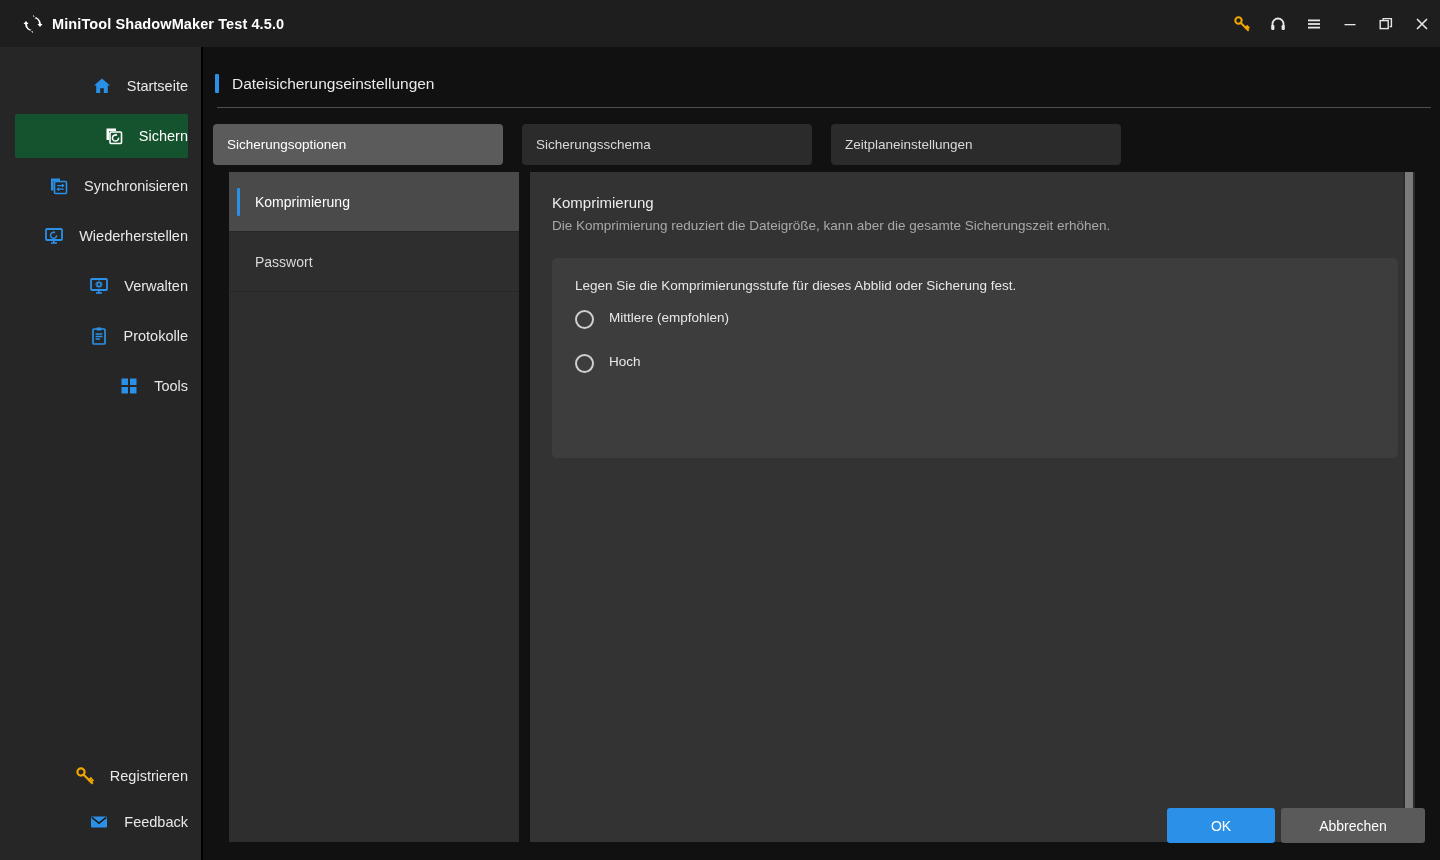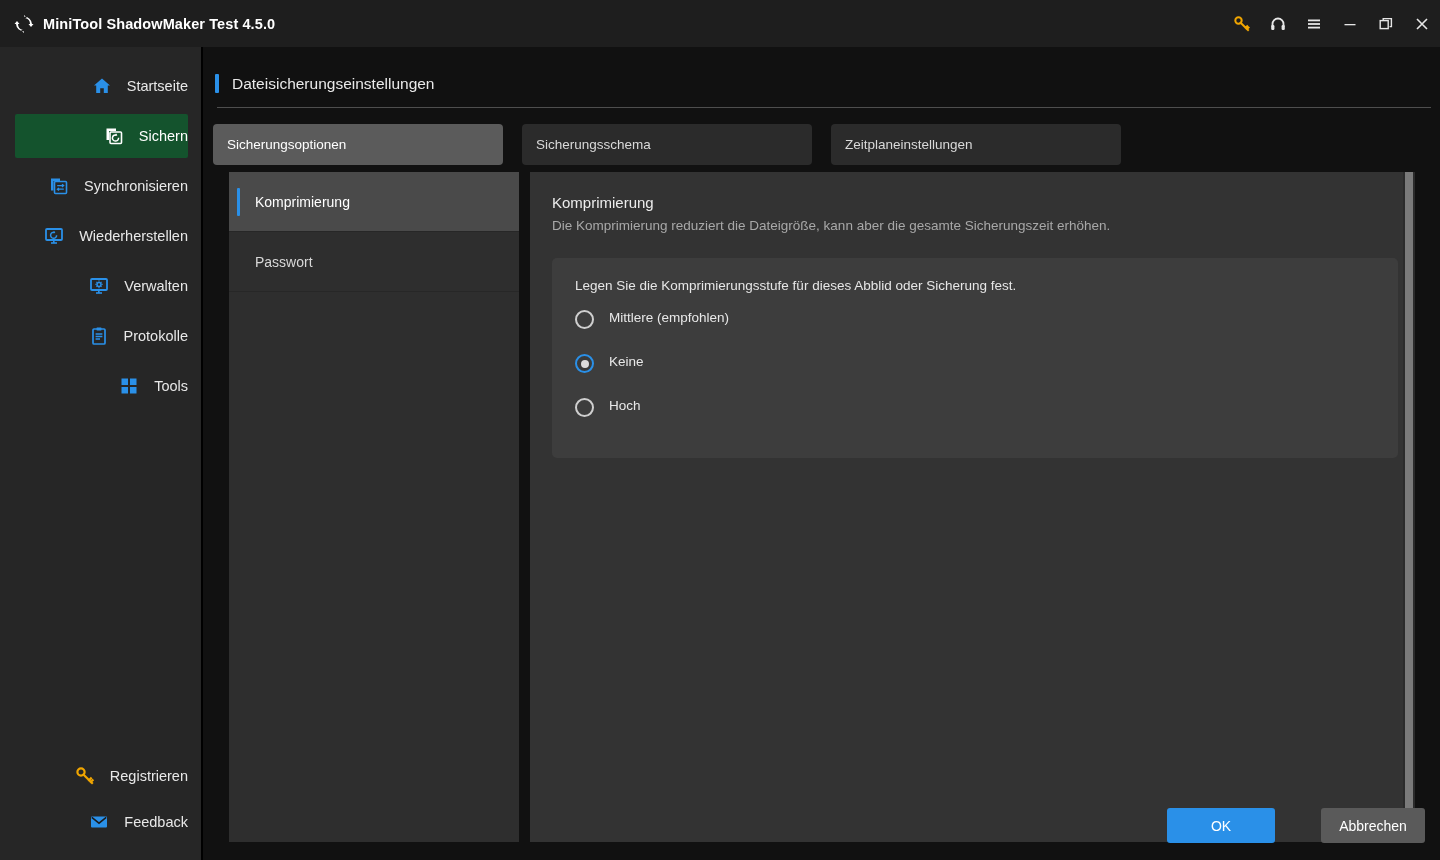--- a/index.html
+++ b/index.html
@@ -8,21 +8,21 @@
     background: #111111;
     font-family: "Liberation Sans", sans-serif;
     overflow: hidden;
   }
   .app { position: relative; width: 1440px; height: 860px; background: #111111; }
 
   
   .titlebar {
     position: absolute; left: 0; top: 0; width: 1440px; height: 47px;
     background: #1e1e1e;
-    display: flex; align-items: center;
+    display: flex; align-items: center; padding-left: 9px;
   }
   .title-logo { margin-left: 13px; width: 22px; height: 22px; display:flex; align-items:center; justify-content:center; }
   .title-text {
     margin-left: 8px;
     font-size: 14.5px; font-weight: bold; color: #ffffff;
     letter-spacing: .1px;
   }
   .title-actions {
     margin-left: auto; display: flex; align-items: center; height: 47px;
   }
@@ -138,21 +138,21 @@
   
   .footer { position: absolute; left: 0; bottom: 0; width: 1235px; height: 62px; }
   .btn {
     position: absolute; top: 10px;
     height: 35px;
     display: flex; align-items: center; justify-content: center;
     border-radius: 3px;
     font-size: 14px; color: #ffffff;
   }
   .btn-ok { right: 165px; width: 108px; background: #2a90e8; }
-  .btn-cancel { right: 15px; width: 104px; background: #5a5a5a; }
+  .btn-cancel { right: 15px; width: 144px; background: #5a5a5a; }
 </style>
 </head>
 <body>
 
 <div class="app">
 
   <div class="titlebar">
     <span class="title-logo">
       <svg width="20" height="20" viewBox="0 0 20 20">
         <path d="M10 1 L13 4 H11 A6 6 0 0 1 16 10 H14.5 L17 13 L19.5 10 H18 A8 8 0 0 0 10 2.5 Z" fill="#ffffff"></path>
@@ -346,24 +346,20 @@
           <div class="content-desc">Die Komprimierung reduziert die Dateigröße, kann aber die gesamte Sicherungszeit erhöhen.</div>
 
           <div class="card">
             <div class="card-prompt">Legen Sie die Komprimierungsstufe für dieses Abblid oder Sicherung fest.</div>
 
             <div class="radio-row">
               <span class="radio"></span>
               <span class="radio-label">Mittlere (empfohlen)</span>
             </div>
             <div class="radio-row">
-              <span class="radio checked"></span>
-              <span class="radio-label">Keine</span>
-            </div>
-            <div class="radio-row">
               <span class="radio"></span>
               <span class="radio-label">Hoch</span>
             </div>
           </div>
         </div>
 
         <div class="scroll-track">
           <div class="scroll-thumb"></div>
         </div>
       </div>

